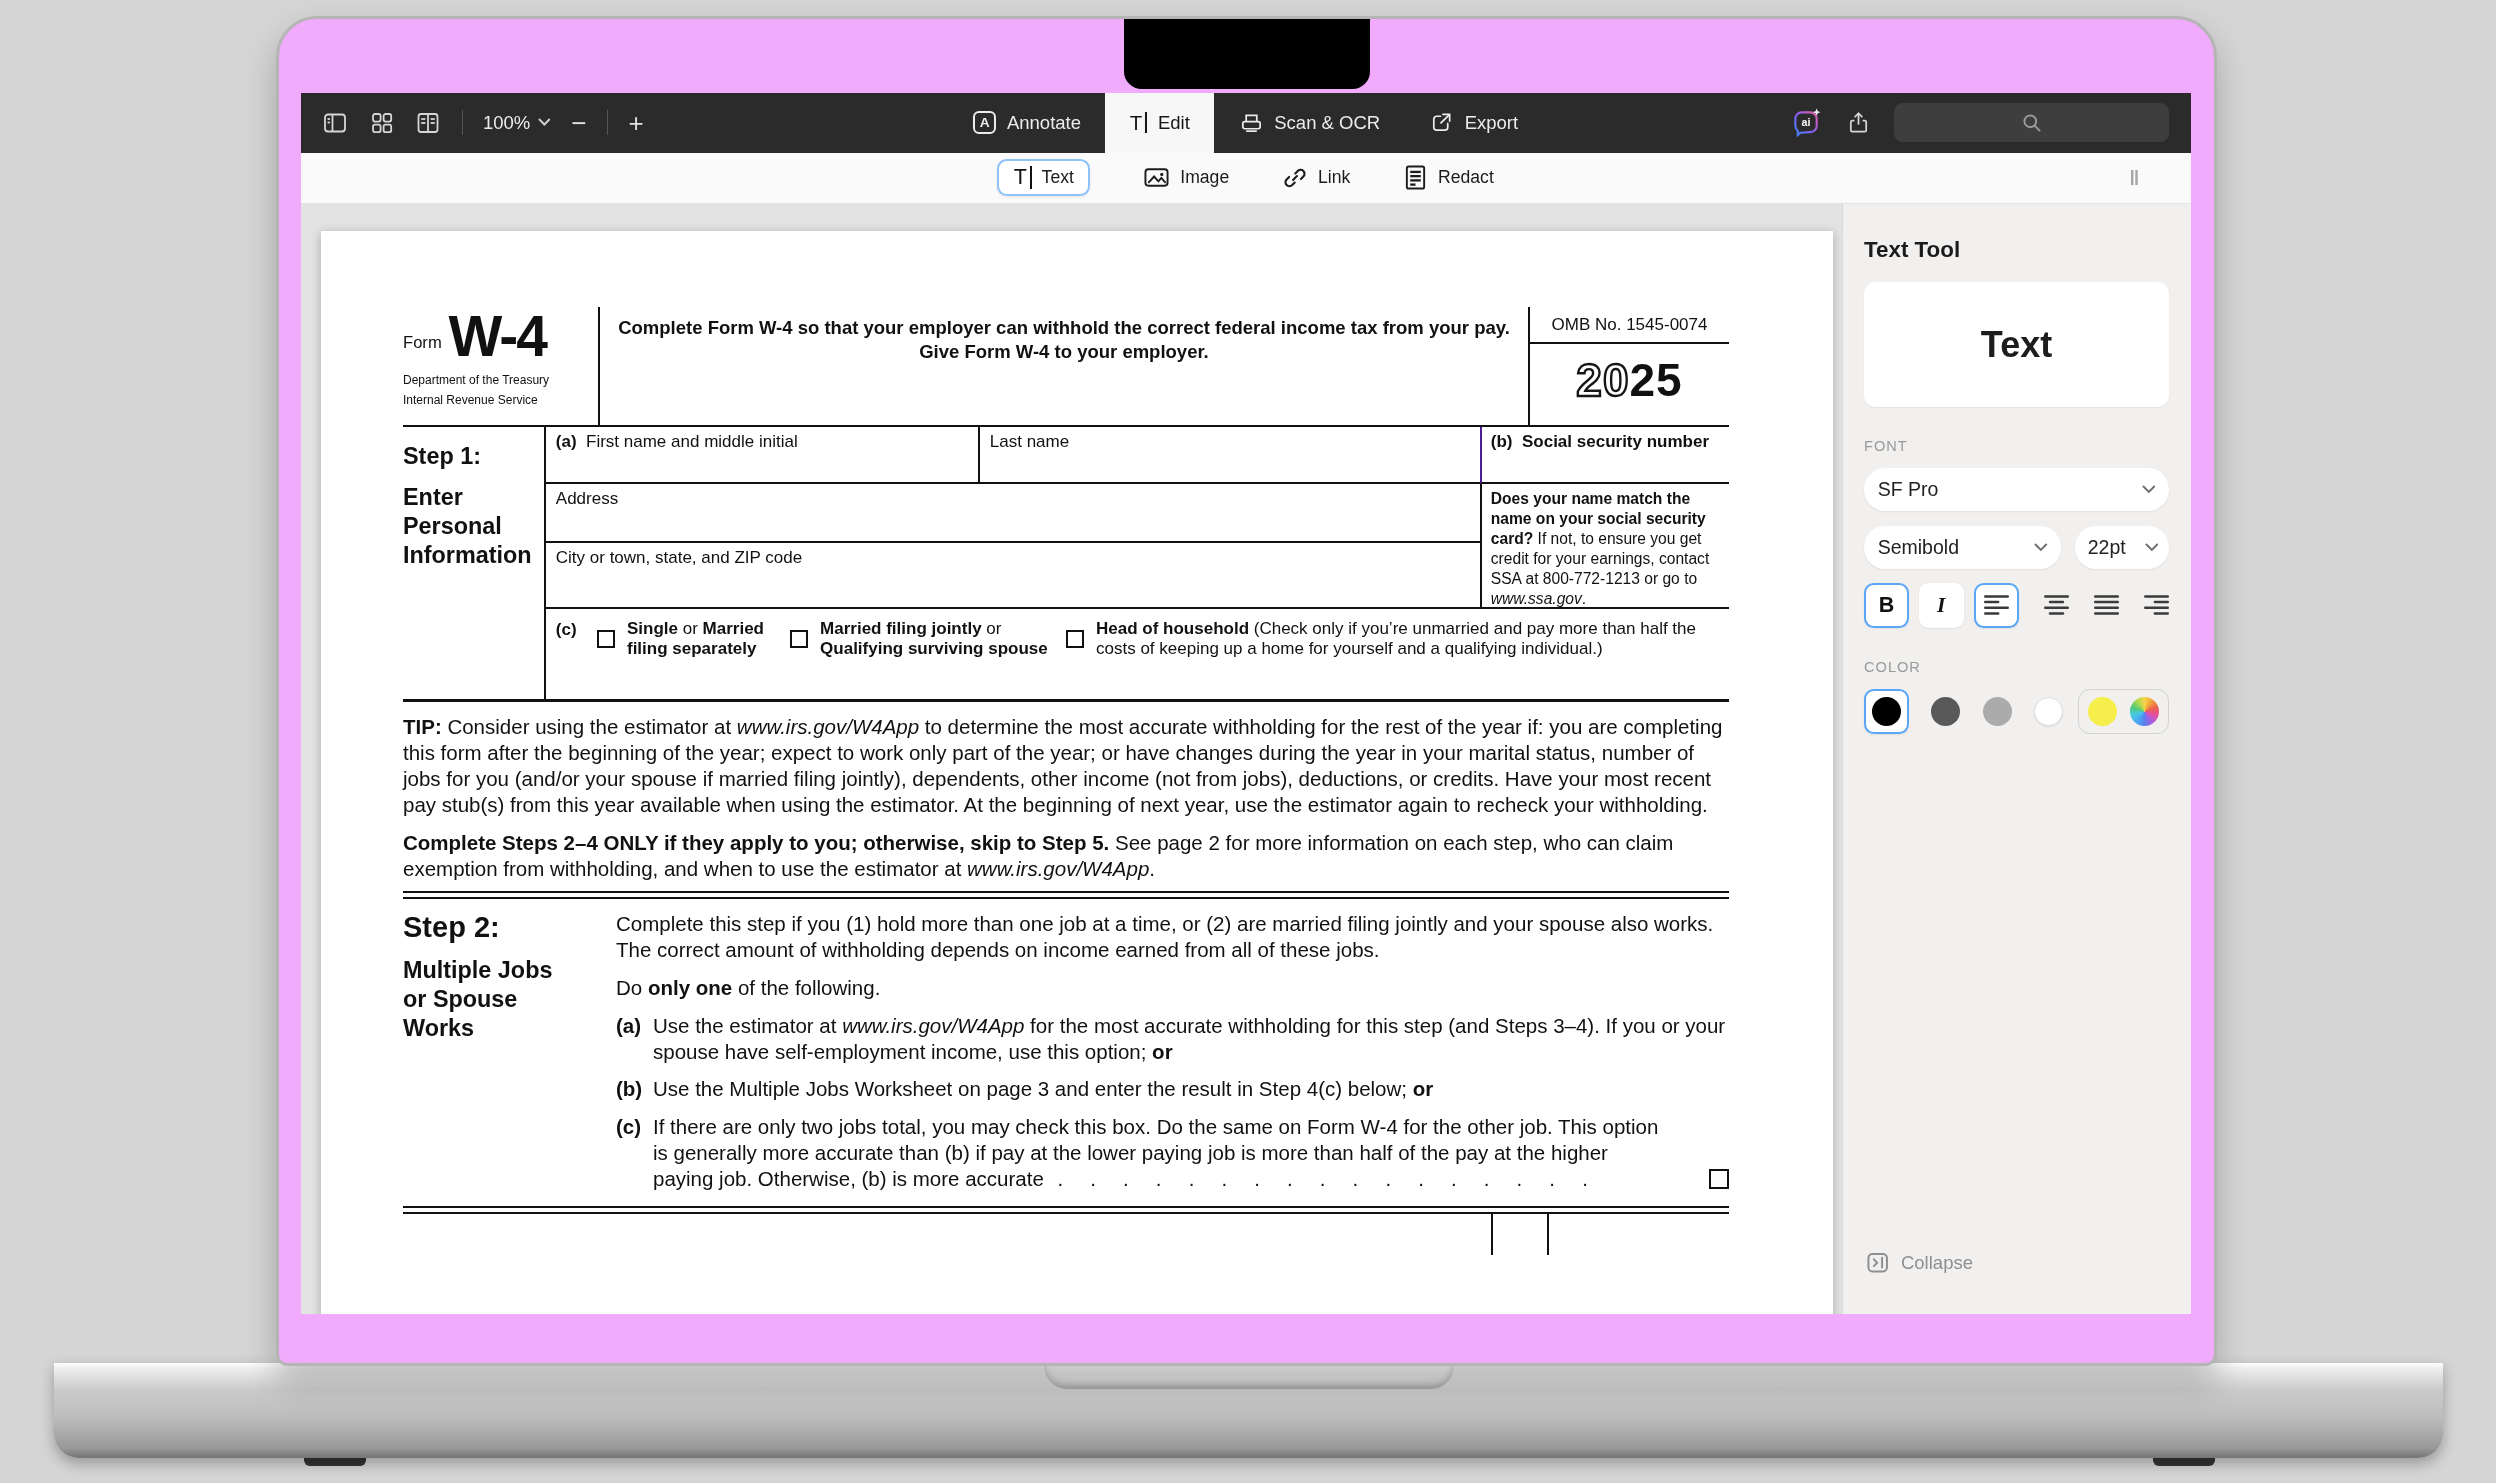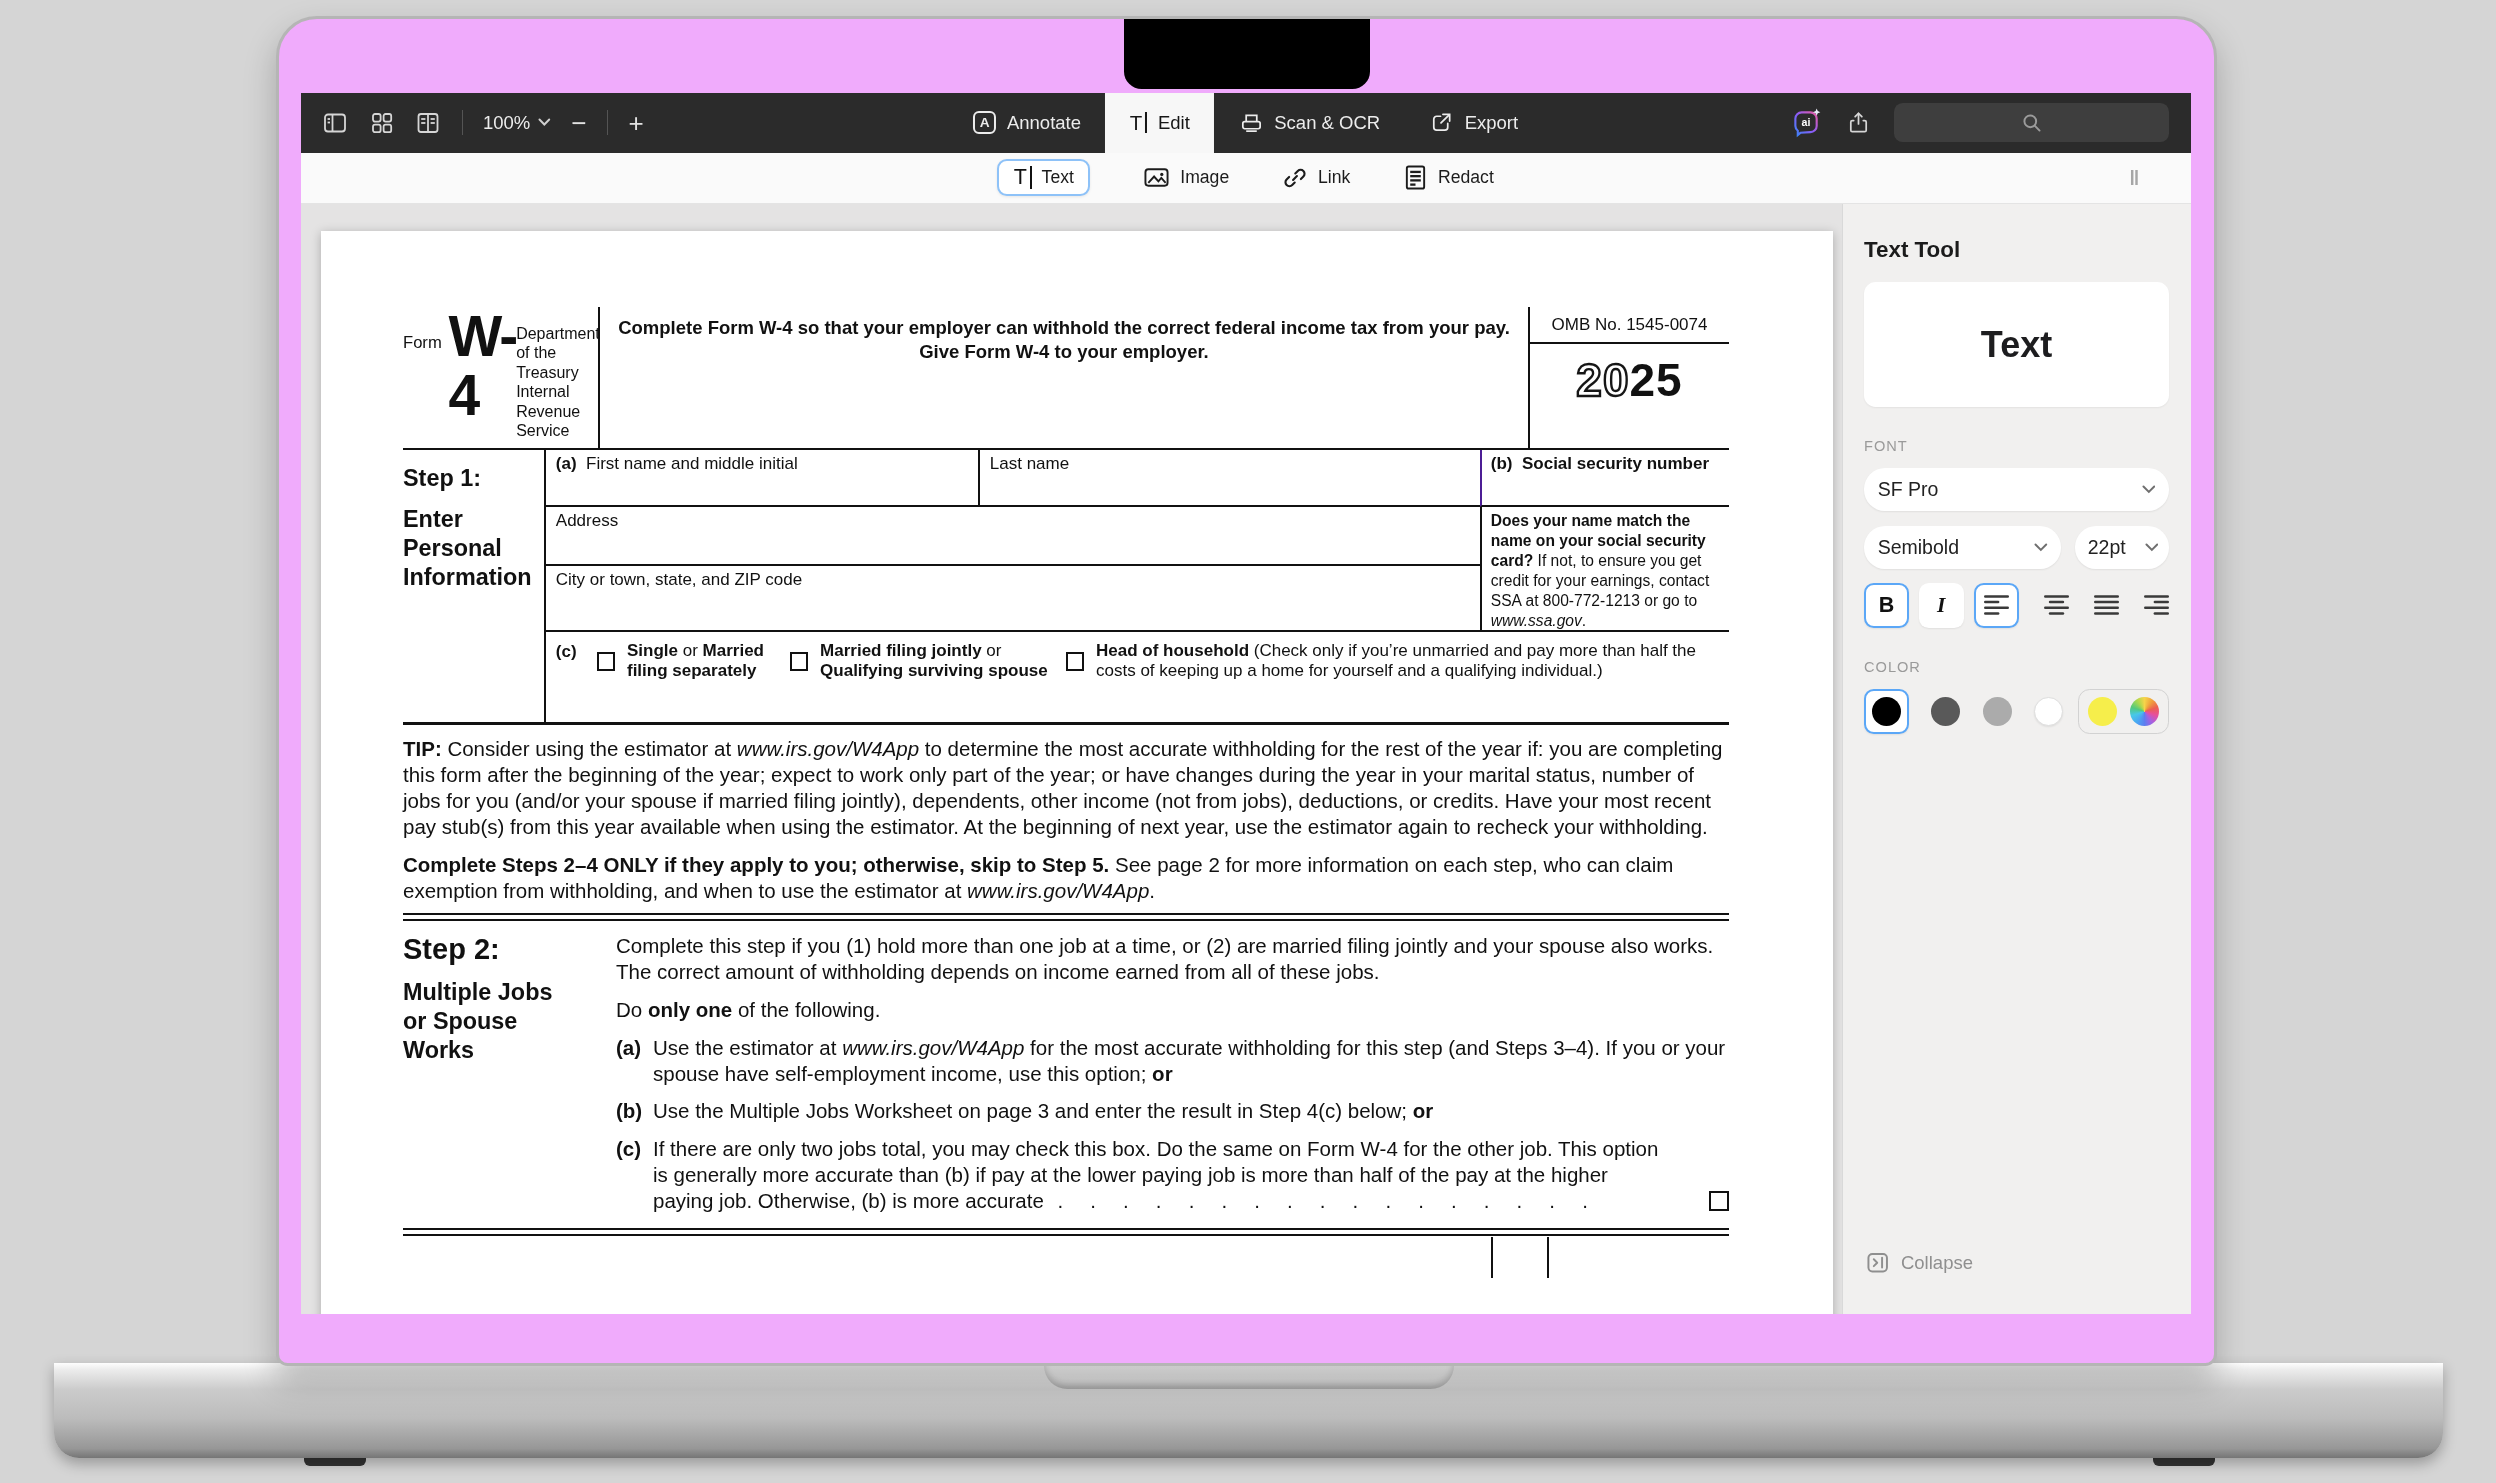--- a/index.html
+++ b/index.html
@@ -51,25 +51,25 @@
   .content{display:flex;height:1110px;}
   .doc-area{flex:1;background:#e4e3e3;position:relative;overflow:hidden;}
   .sidebar{width:349px;background:#f1f0ef;border-left:1px solid #d9d9d9;position:relative;padding:33px 21.5px 0;box-sizing:border-box;}
 
   
   .page{position:absolute;left:20.5px;top:27px;width:1512px;height:1131px;background:#fff;box-shadow:0 2px 9.8px rgba(0,0,0,.25);}
   .form{width:1326px;margin:76px 0 0 82px;color:#111;}
   .b{font-weight:700}.it{font-style:italic}
 
   .fh{display:flex;border-bottom:2.9px solid #111;}
-  .fh-left{width:195px;display:flex;flex-direction:row;padding-bottom:7px;}
+  .fh-left{width:195px;display:flex;flex-direction:column;padding-bottom:15px;}
   .fh-formline{display:flex;align-items:flex-start;gap:6.8px;}
   .fh-form{font-size:16.6px;margin-top:26px;}
   .fh-w4{font-size:57px;font-weight:700;letter-spacing:-2px;line-height:1.05;}
-  .fh-dept{font-size:16px;line-height:19.5px;margin-top:17px;}
+  .fh-dept{font-size:12px;line-height:19.5px;margin-top:5px;}
   .fh-center{flex:1;border-left:2px solid #111;border-right:2px solid #111;text-align:center;padding:3.9px 15.6px 7.8px;}
   .fh-title{font-size:30px;font-weight:700;margin-top:2px;}
   .fh-sub{font-size:18.5px;font-weight:700;line-height:24px;margin-top:5.9px;}
   .fh-right{width:199px;text-align:center;}
   .fh-omb{font-size:17px;padding:8.8px 2px 6.8px;border-bottom:2px solid #111;}
   .fh-year{font-size:46px;font-weight:700;margin-top:8.8px;letter-spacing:1px;}
   .fh-year .outline{color:#fff;-webkit-text-stroke:2.4px #161616;}
 
   .s1{display:grid;grid-template-columns:143px 434px 500px 249px;grid-template-rows:57px 59px 66px 90px;border-bottom:3.4px solid #111;font-size:17px;}
   .s1>div{box-sizing:border-box;overflow:hidden;}

